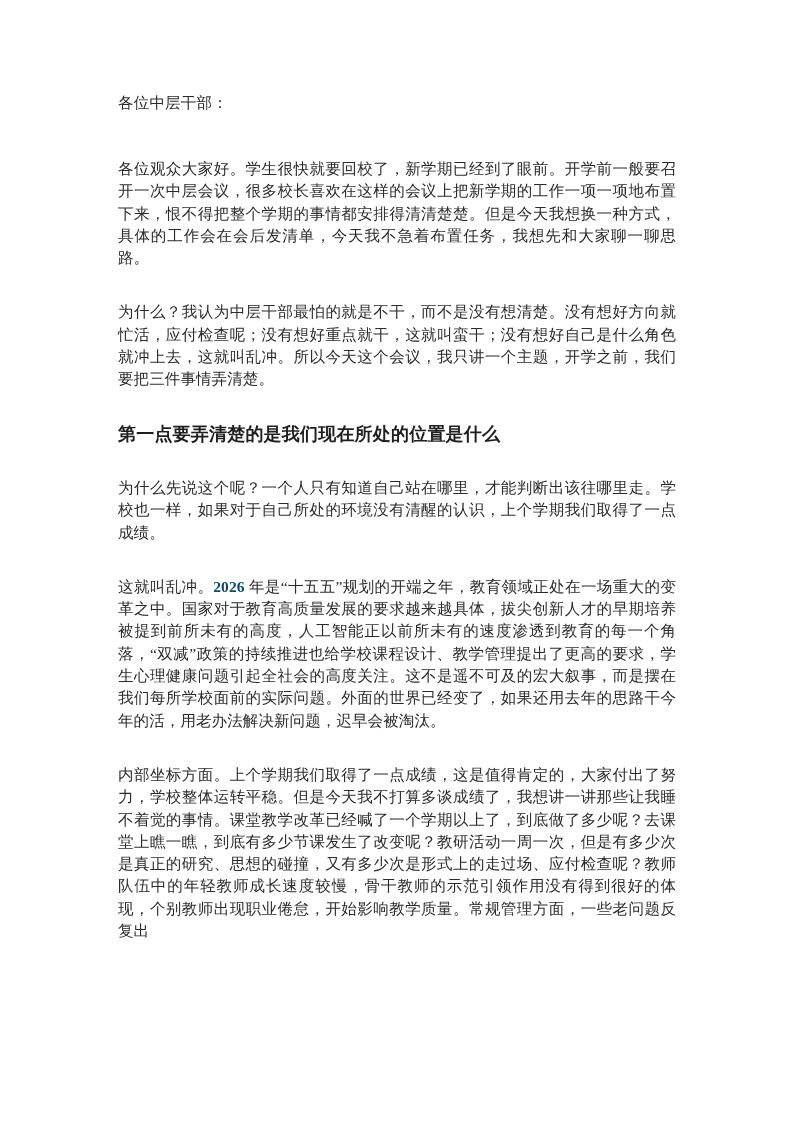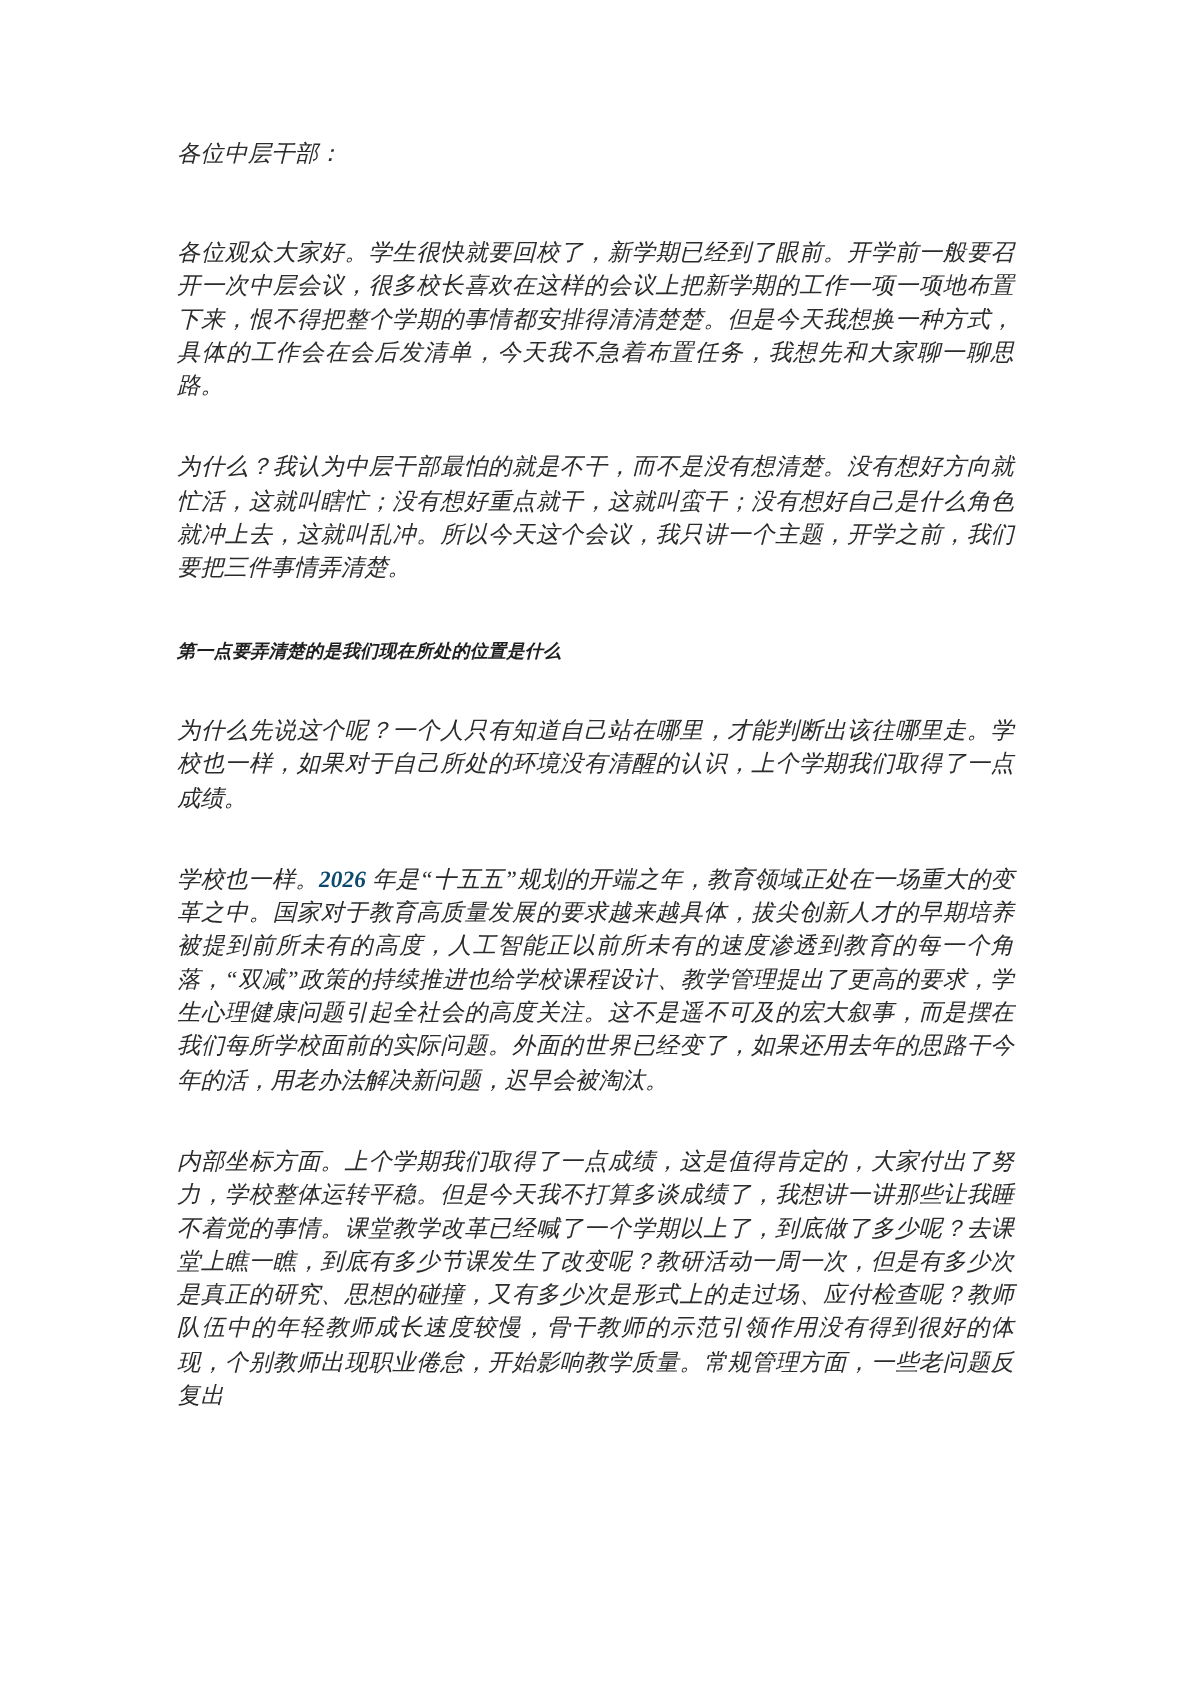--- a/index.html
+++ b/index.html
@@ -8,21 +8,20 @@
     background: #ffffff;
   }
   .page {
     position: relative;
     width: 793px;
     height: 972px;
     background: #ffffff;
     overflow: hidden;
     box-sizing: border-box;
     font-family: "Liberation Serif", "DejaVu Serif", serif;
-    font-style: italic;
   }
   .doc-body {
     position: absolute;
     left: 118px;
     top: 92px;
     width: 558px;
   }
   .salutation {
     font-size: 15.5px;
     line-height: 22px;
@@ -37,21 +36,21 @@
     color: #2b2b2b;
     margin: 0 0 22px 0;
     text-align: justify;
     text-justify: inter-ideograph;
     letter-spacing: 0.1px;
   }
   .para.gap-lg {
     margin-bottom: 32px;
   }
   .heading {
-    font-size: 12px;
+    font-size: 18px;
     line-height: 22.3px;
     color: #1f1f1f;
     font-weight: bold;
     margin: 0 0 32px 0;
     text-align: left;
     letter-spacing: 0.2px;
   }
   .bold-inline {
     font-weight: bold;
     color: #0c4a6e;
@@ -60,26 +59,26 @@
 </head>
 <body>
 
 <div class="page">
   <div class="doc-body">
 
     <p class="salutation">各位中层干部：</p>
 
     <p class="para gap-lg">各位观众大家好。学生很快就要回校了，新学期已经到了眼前。开学前一般要召开一次中层会议，很多校长喜欢在这样的会议上把新学期的工作一项一项地布置下来，恨不得把整个学期的事情都安排得清清楚楚。但是今天我想换一种方式，具体的工作会在会后发清单，今天我不急着布置任务，我想先和大家聊一聊思路。</p>
 
-    <p class="para gap-lg">为什么？我认为中层干部最怕的就是不干，而不是没有想清楚。没有想好方向就忙活，这就叫瞎忙；没有想好重点就干，这就叫蛮干；没有想好自己是什么角色就冲上去，这就叫乱冲。所以今天这个会议，我只讲一个主题，开学之前，我们要把三件事情弄清楚。</p>
+    <p class="para gap-lg">为什么？我认为中层干部最怕的就是不干，而不是没有想清楚。没有想好方向就忙活，应付检查呢；没有想好重点就干，这就叫蛮干；没有想好自己是什么角色就冲上去，这就叫乱冲。所以今天这个会议，我只讲一个主题，开学之前，我们要把三件事情弄清楚。</p>
 
     <h2 class="heading">第一点要弄清楚的是我们现在所处的位置是什么</h2>
 
     <p class="para gap-lg">为什么先说这个呢？一个人只有知道自己站在哪里，才能判断出该往哪里走。学校也一样，如果对于自己所处的环境没有清醒的认识，上个学期我们取得了一点成绩。</p>
 
     <p class="para gap-lg">
-      <span>学校也一样。</span><span class="bold-inline">2026</span><span> 年是“十五五”规划的开端之年，教育领域正处在一场重大的变革之中。国家对于教育高质量发展的要求越来越具体，拔尖创新人才的早期培养被提到前所未有的高度，人工智能正以前所未有的速度渗透到教育的每一个角落，“双减”政策的持续推进也给学校课程设计、教学管理提出了更高的要求，学生心理健康问题引起全社会的高度关注。这不是遥不可及的宏大叙事，而是摆在我们每所学校面前的实际问题。外面的世界已经变了，如果还用去年的思路干今年的活，用老办法解决新问题，迟早会被淘汰。</span>
+      <span>这就叫乱冲。</span><span class="bold-inline">2026</span><span> 年是“十五五”规划的开端之年，教育领域正处在一场重大的变革之中。国家对于教育高质量发展的要求越来越具体，拔尖创新人才的早期培养被提到前所未有的高度，人工智能正以前所未有的速度渗透到教育的每一个角落，“双减”政策的持续推进也给学校课程设计、教学管理提出了更高的要求，学生心理健康问题引起全社会的高度关注。这不是遥不可及的宏大叙事，而是摆在我们每所学校面前的实际问题。外面的世界已经变了，如果还用去年的思路干今年的活，用老办法解决新问题，迟早会被淘汰。</span>
     </p>
 
     <p class="para">内部坐标方面。上个学期我们取得了一点成绩，这是值得肯定的，大家付出了努力，学校整体运转平稳。但是今天我不打算多谈成绩了，我想讲一讲那些让我睡不着觉的事情。课堂教学改革已经喊了一个学期以上了，到底做了多少呢？去课堂上瞧一瞧，到底有多少节课发生了改变呢？教研活动一周一次，但是有多少次是真正的研究、思想的碰撞，又有多少次是形式上的走过场、应付检查呢？教师队伍中的年轻教师成长速度较慢，骨干教师的示范引领作用没有得到很好的体现，个别教师出现职业倦怠，开始影响教学质量。常规管理方面，一些老问题反复出</p>
 
   </div>
 </div>
 
 </body></html>

